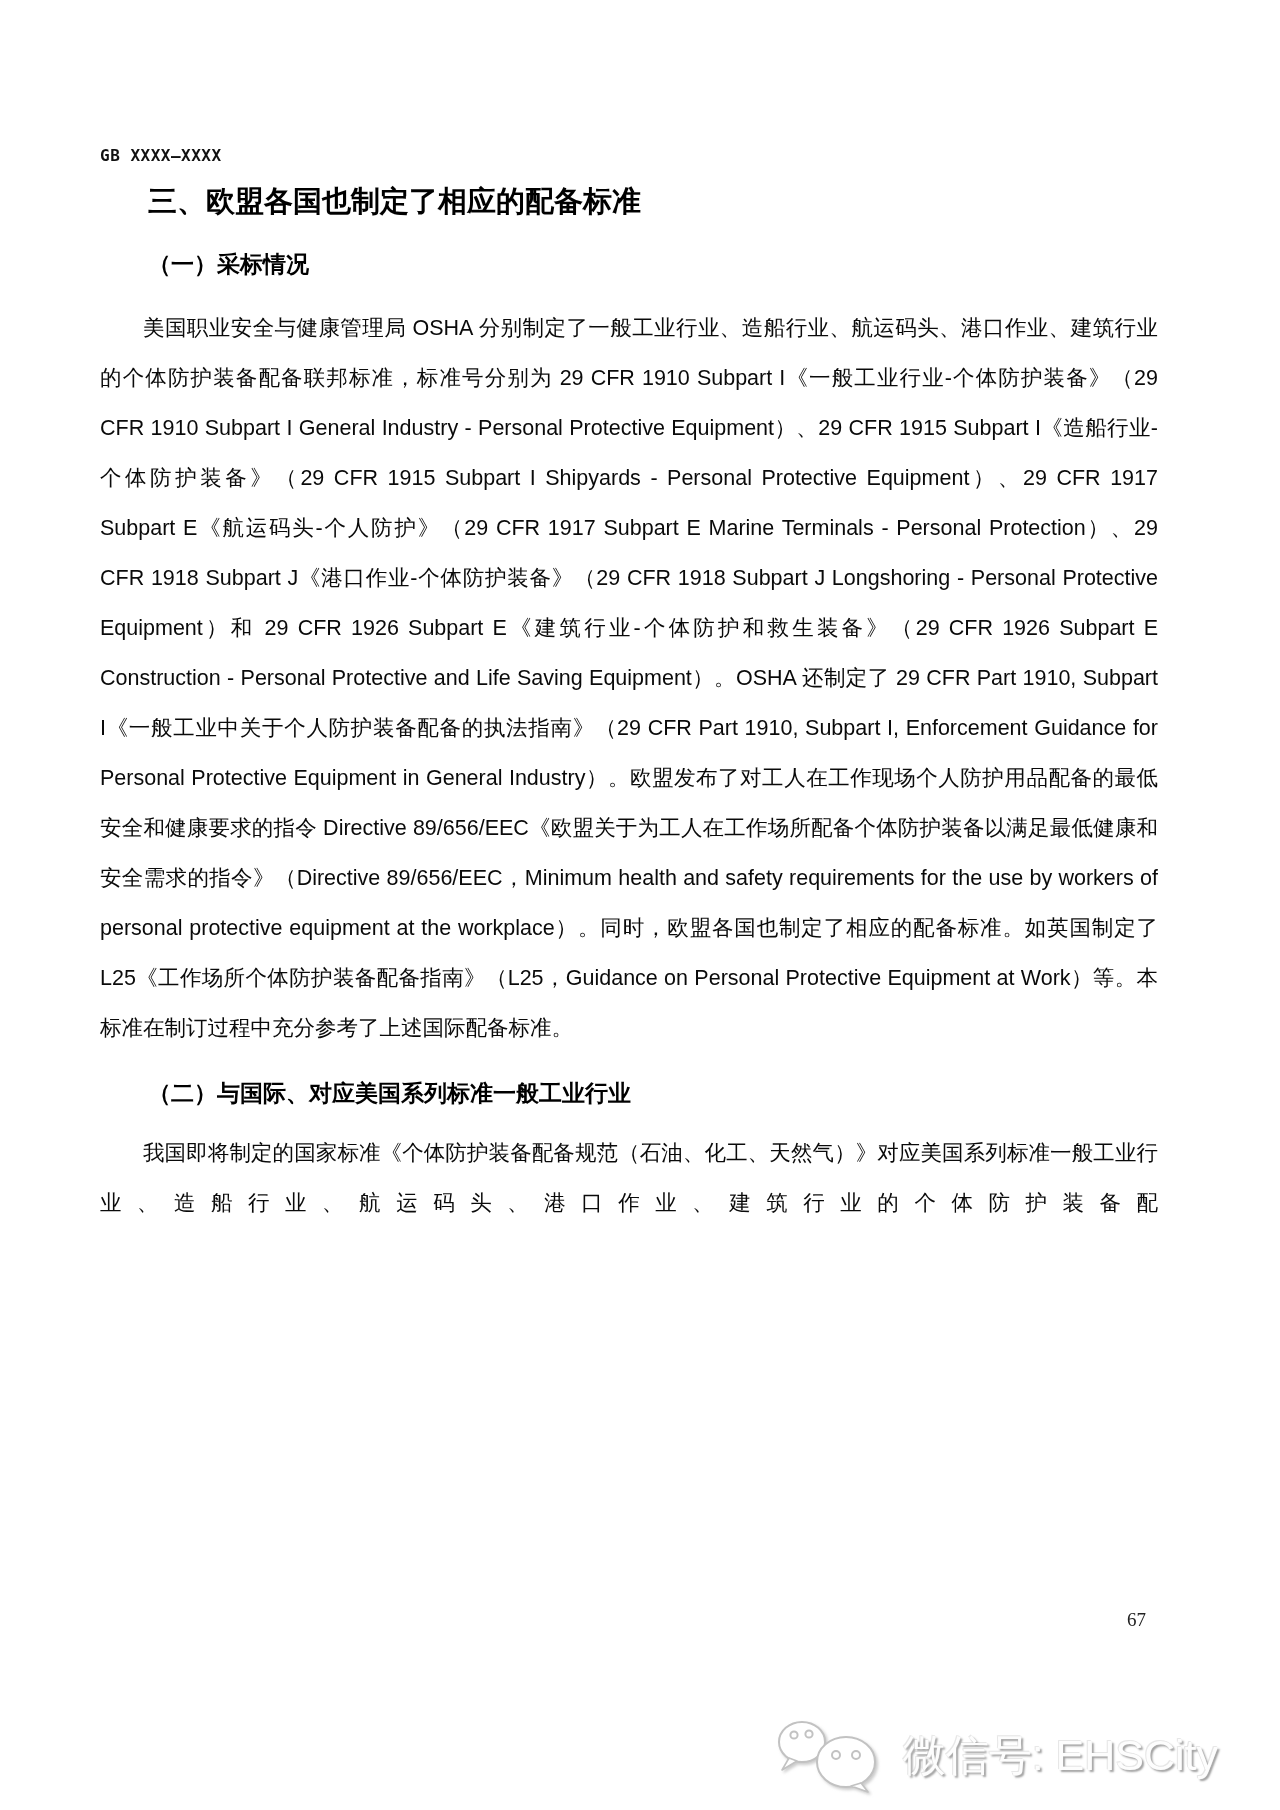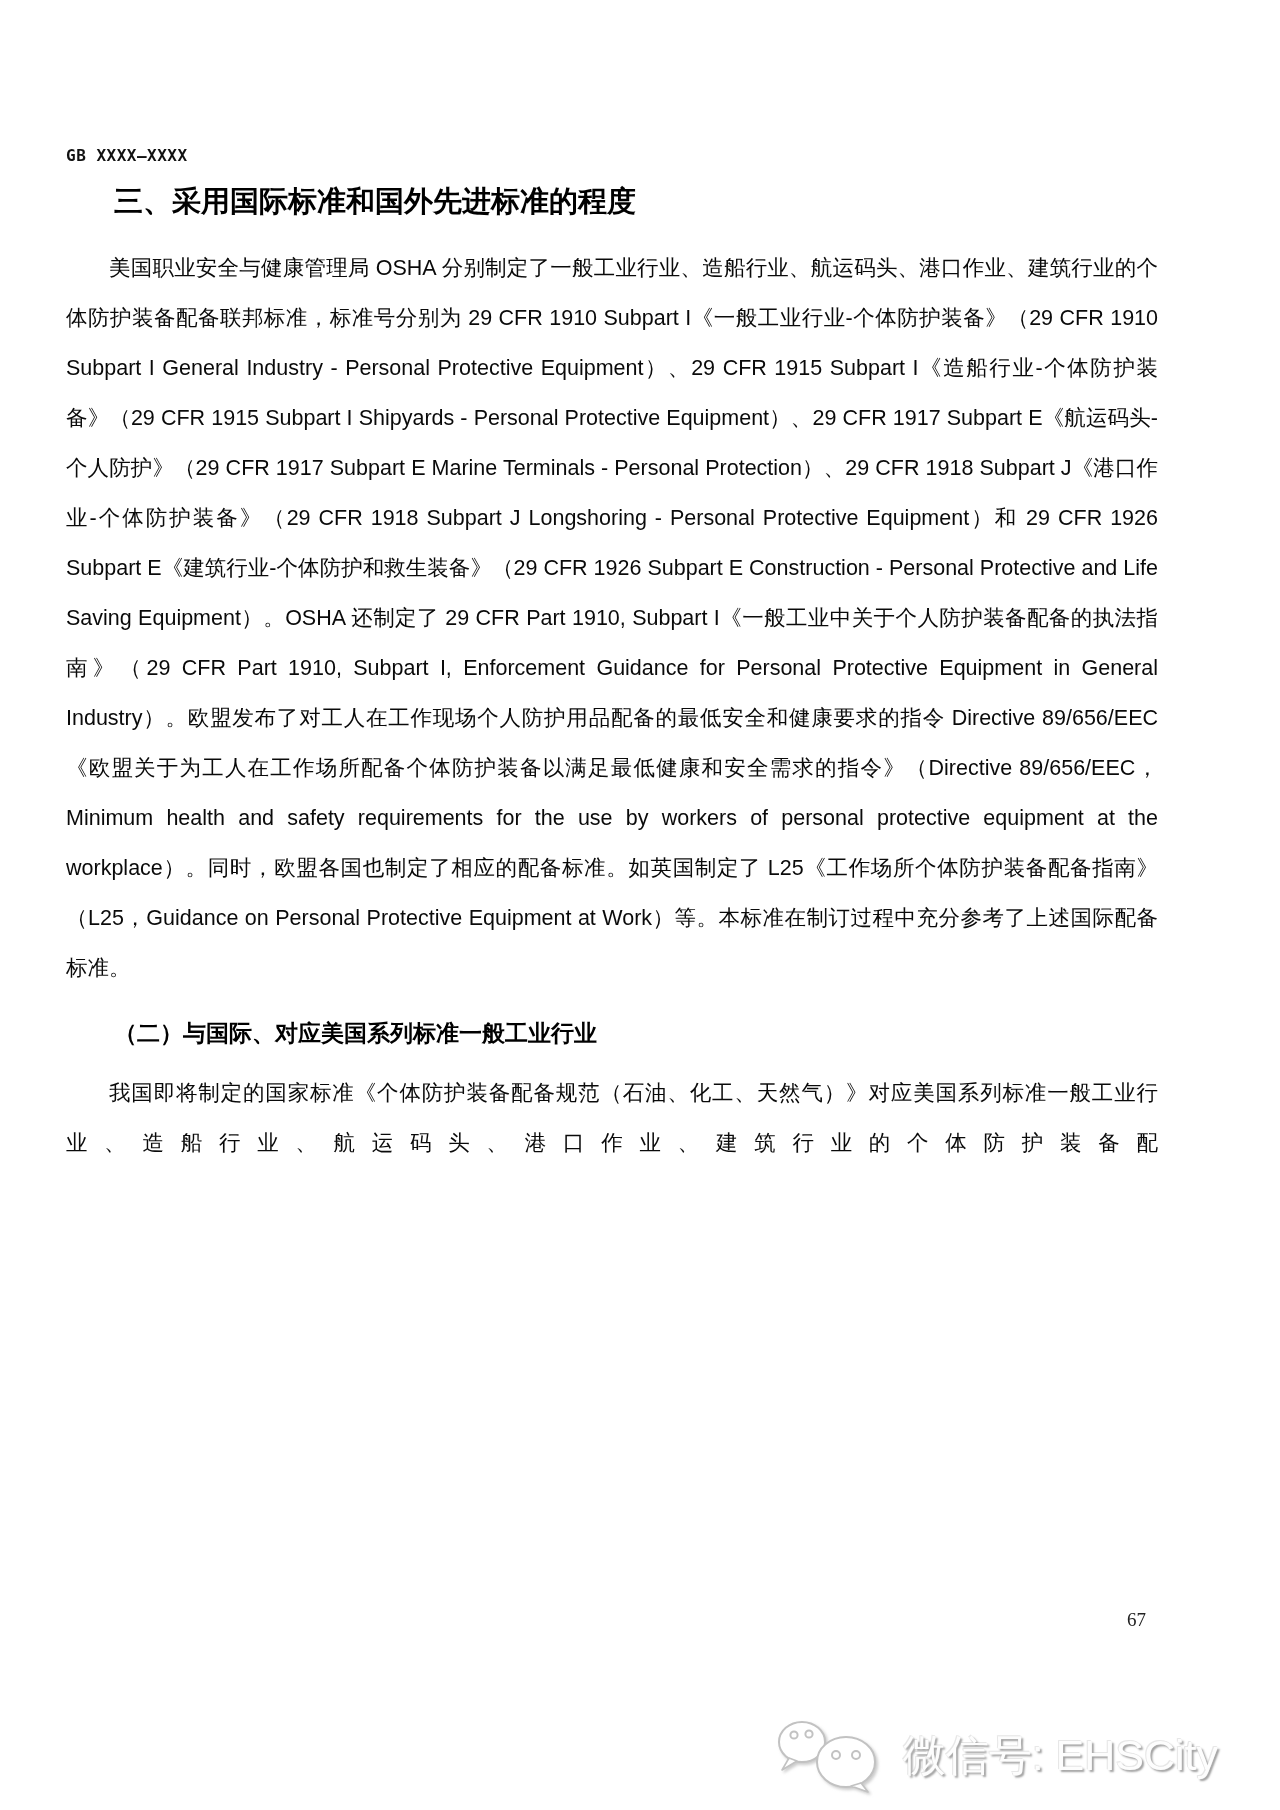--- a/index.html
+++ b/index.html
@@ -11,21 +11,21 @@
     position: relative;
     width: 1280px;
     height: 1810px;
     margin: 0 auto;
     background: #ffffff;
     overflow: hidden;
     font-family: "Liberation Sans", sans-serif;
     color: #000000;
   }
   .content {
-    padding: 146px 122px 0 66px;
+    padding: 146px 122px 0 100px;
   }
   .doc-header {
     margin: 0;
     font-family: "DejaVu Sans Mono", monospace;
     font-weight: bold;
     font-size: 16px;
     line-height: 20px;
     letter-spacing: 0.5px;
     color: #111;
   }
@@ -89,22 +89,23 @@
 </style>
 </head>
 <body>
 
 <div class="page">
   <div class="content">
 
     <div class="doc-header">GB XXXX—XXXX</div>
 
 
-    <h1 class="section-heading">三、采用国际标准和国外先进标准的程度</h1>
+    <h1 class="section-heading">三、欧盟各国也制定了相应的配备标准</h1>
 
+    <h2 class="sub-heading">（一）采标情况</h2>
 
     <p class="body-para para-2">美国职业安全与健康管理局 OSHA 分别制定了一般工业行业、造船行业、航运码头、港口作业、建筑行业的个体防护装备配备联邦标准，标准号分别为 29 CFR 1910 Subpart I《一般工业行业-个体防护装备》（29 CFR 1910 Subpart I General Industry - Personal Protective Equipment）、29 CFR 1915 Subpart I《造船行业-个体防护装备》（29 CFR 1915 Subpart I Shipyards - Personal Protective Equipment）、29 CFR 1917 Subpart E《航运码头-个人防护》（29 CFR 1917 Subpart E Marine Terminals - Personal Protection）、29 CFR 1918 Subpart J《港口作业-个体防护装备》（29 CFR 1918 Subpart J Longshoring - Personal Protective Equipment）和 29 CFR 1926 Subpart E《建筑行业-个体防护和救生装备》（29 CFR 1926 Subpart E Construction - Personal Protective and Life Saving Equipment）。OSHA 还制定了 29 CFR Part 1910, Subpart I《一般工业中关于个人防护装备配备的执法指南》（29 CFR Part 1910, Subpart I, Enforcement Guidance for Personal Protective Equipment in General Industry）。欧盟发布了对工人在工作现场个人防护用品配备的最低安全和健康要求的指令 Directive 89/656/EEC《欧盟关于为工人在工作场所配备个体防护装备以满足最低健康和安全需求的指令》（Directive 89/656/EEC，Minimum health and safety requirements for the use by workers of personal protective equipment at the workplace）。同时，欧盟各国也制定了相应的配备标准。如英国制定了 L25《工作场所个体防护装备配备指南》（L25，Guidance on Personal Protective Equipment at Work）等。本标准在制订过程中充分参考了上述国际配备标准。</p>
 
     <h2 class="sub-heading sub-heading-2">（二）与国际、对应美国系列标准一般工业行业</h2>
 
     <p class="body-para para-3">我国即将制定的国家标准《个体防护装备配备规范（石油、化工、天然气）》对应美国系列标准一般工业行业、造船行业、航运码头、港口作业、建筑行业的个体防护装备配</p>
 
   </div>
 
   <div class="page-number">67</div>

